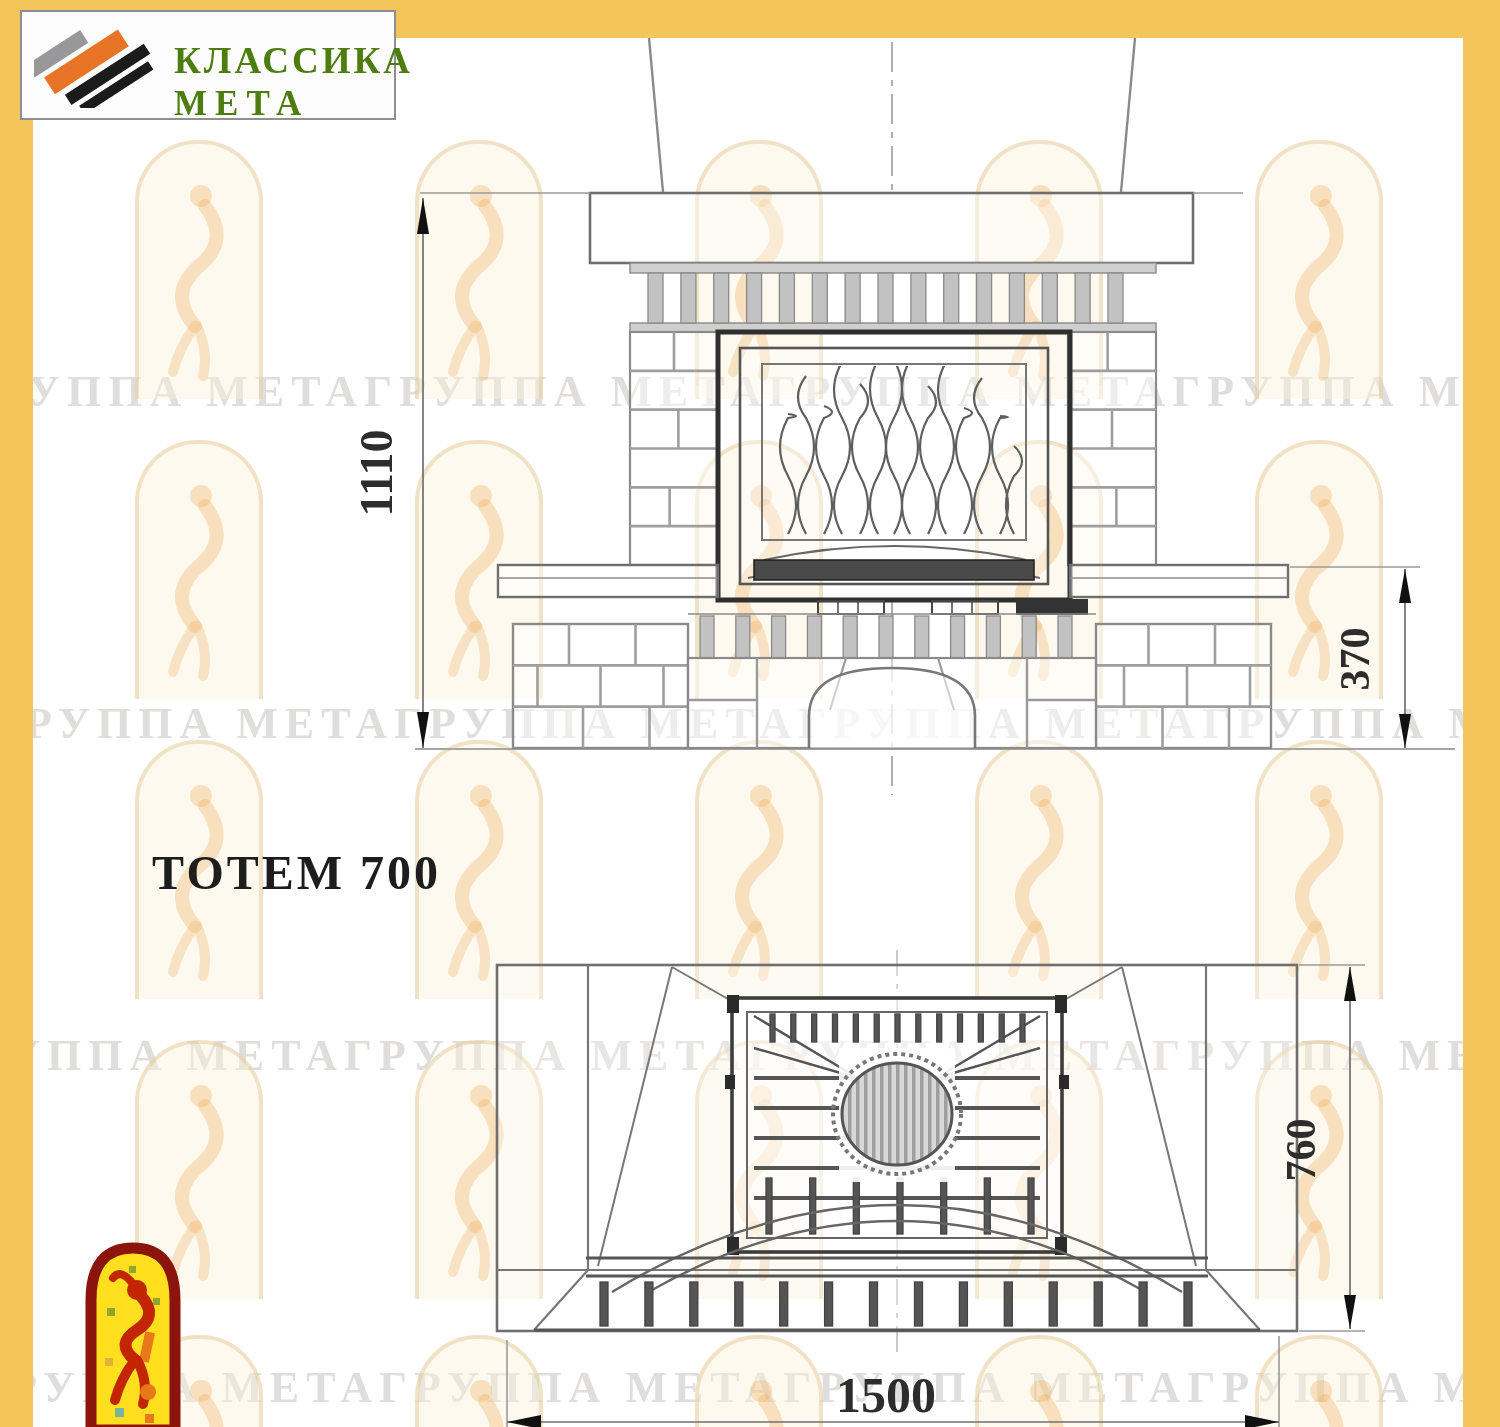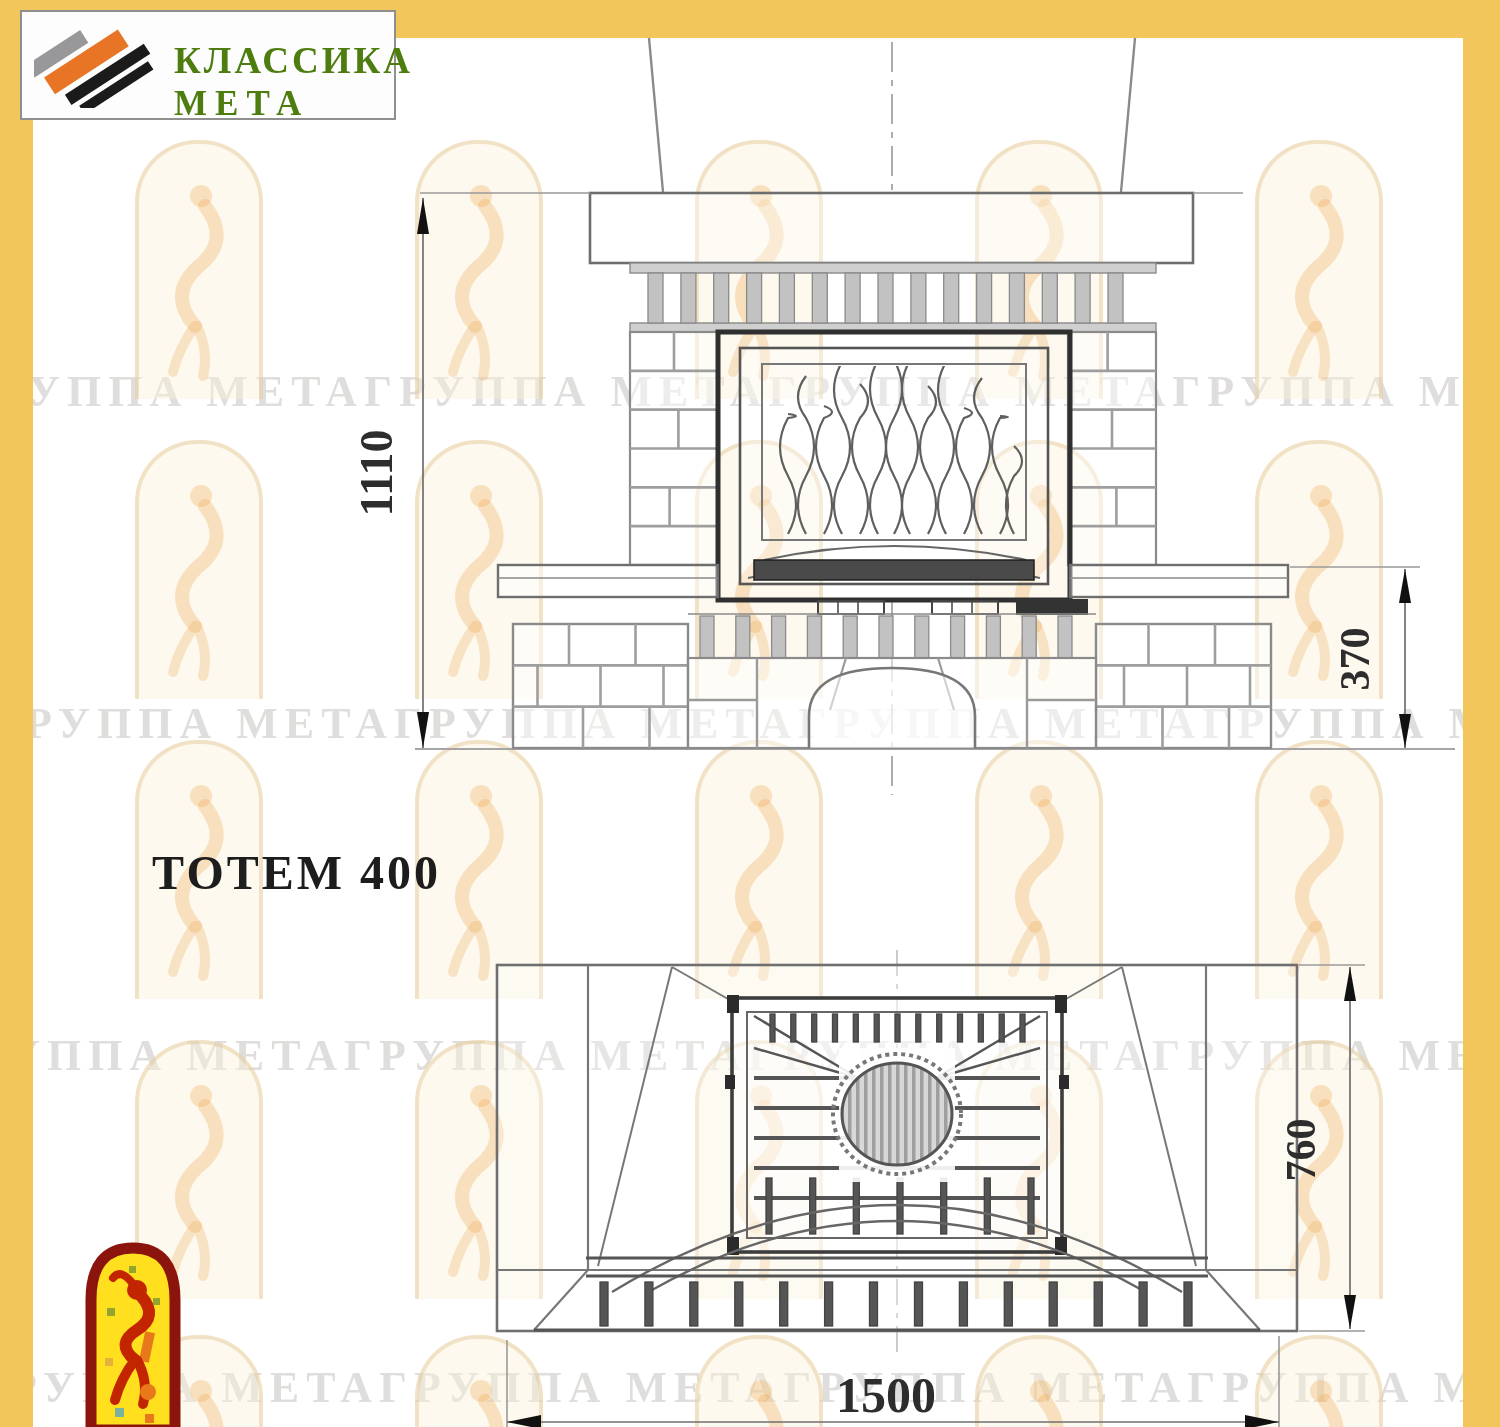--- a/index.html
+++ b/index.html
@@ -442,21 +442,21 @@
         <rect x="20" y="50" width="94" height="12" fill="#1b1b1b"></rect>
         <rect x="26" y="67" width="82" height="10" fill="#1b1b1b"></rect>
       </g>
     </svg>
     <div id="logo-text">
       <div id="logo-line1">КЛАССИКА</div>
       <div id="logo-line2">МЕТА</div>
     </div>
   </div>
 
-  <div id="title">ТОТЕМ 400</div>
+  <div id="title">ТОТЕМ 700</div>
 
   <svg id="mascot" width="96" height="190" viewBox="0 0 96 190">
     <path d="M6,190 V60 Q6,8 48,8 Q90,8 90,60 V190 Z" fill="#ffdf1e" stroke="#8b150c" stroke-width="11"></path>
     <rect x="57" y="92" width="10" height="30" fill="#e8791b" transform="rotate(12 62 107)"></rect>
     <circle cx="52" cy="50" r="10" fill="#c32501"></circle>
     <path d="M48,44 Q36,28 28,38" stroke="#c32501" stroke-width="8" fill="none" stroke-linecap="round"></path>
     <path d="M56,56 Q74,76 52,90 Q30,104 50,120" stroke="#c32501" stroke-width="12" fill="none" stroke-linecap="round"></path>
     <path d="M50,120 Q36,138 30,160" stroke="#c32501" stroke-width="10" fill="none" stroke-linecap="round"></path>
     <path d="M52,120 Q64,142 58,164" stroke="#c32501" stroke-width="10" fill="none" stroke-linecap="round"></path>
     <circle cx="63" cy="152" r="8" fill="#e8791b"></circle>

